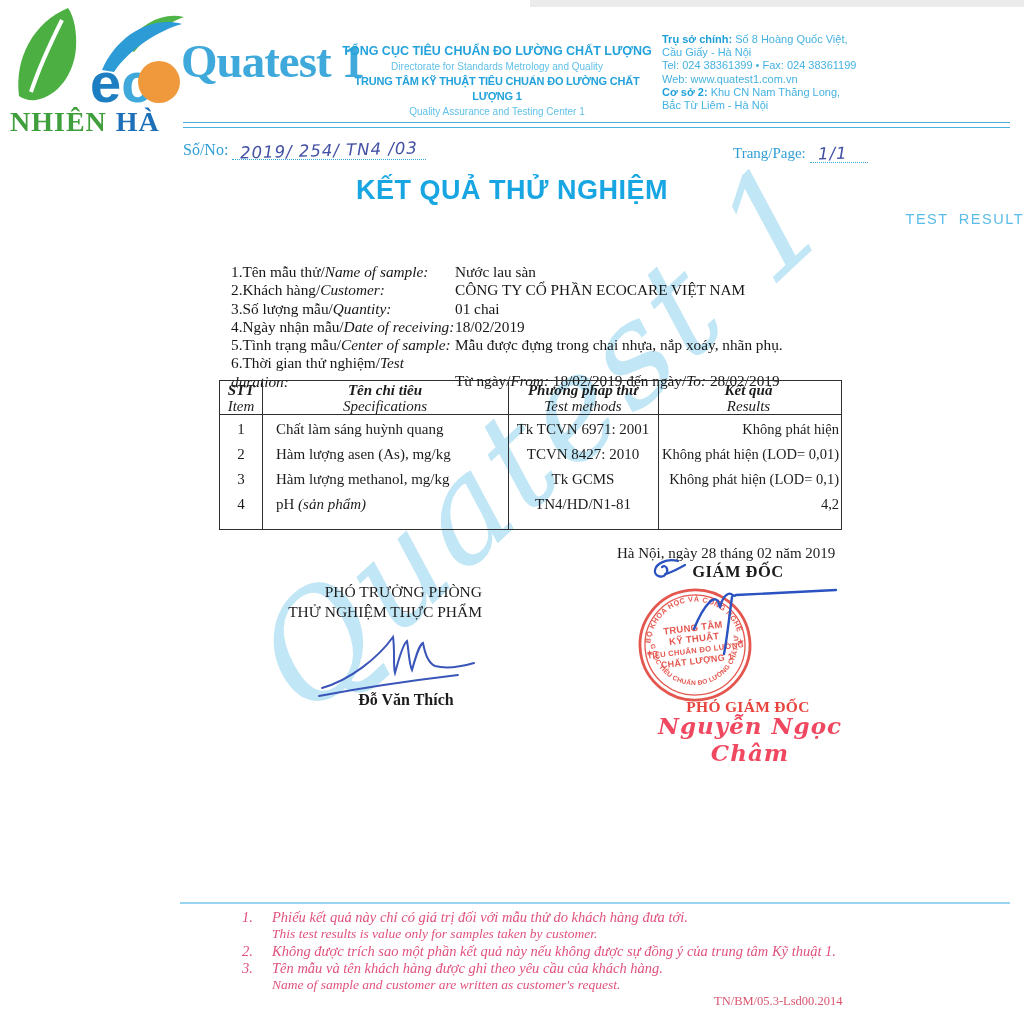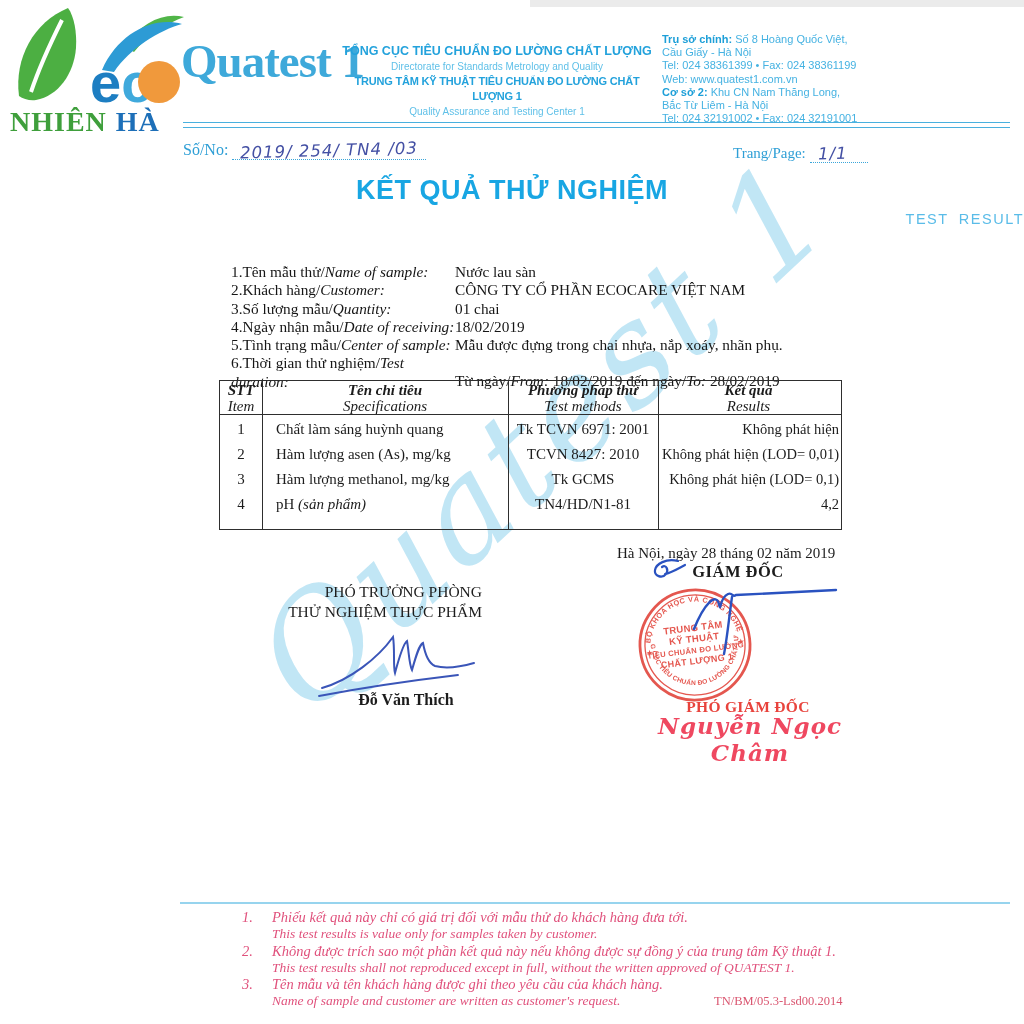--- a/index.html
+++ b/index.html
@@ -105,21 +105,20 @@
     <div class="org-en">Quality Assurance and Testing Center 1</div>
   </div>
 
   <div class="contact">
     <div><b>Trụ sở chính:</b><span> Số 8 Hoàng Quốc Việt,</span></div>
     <div>Cầu Giấy - Hà Nội</div>
     <div>Tel: 024 38361399 • Fax: 024 38361199</div>
     <div>Web: www.quatest1.com.vn</div>
     <div><b>Cơ sở 2:</b><span> Khu CN Nam Thăng Long,</span></div>
     <div>Bắc Từ Liêm - Hà Nội</div>
-    <div>Tel: 024 32191002 • Fax: 024 32191001</div>
   </div>
 
   <div class="hrule"></div>
 
   <div class="doc-no">
     <span>Số/No:</span>
     <span class="leader"><span class="hand">2019/ 254/ TN4 /03</span></span>
   </div>
   <div class="doc-page">
     <span>Trang/Page:</span>
@@ -227,20 +226,19 @@
   </svg>
 
   <div class="deputy-title">PHÓ GIÁM ĐỐC</div>
   <div class="deputy-name">Nguyễn Ngọc Châm</div>
 
   <div class="notes-rule"></div>
   <div class="notes">
     <div class="note-vi"><span class="note-no">1.</span><span>Phiếu kết quả này chỉ có giá trị đối với mẫu thử do khách hàng đưa tới.</span></div>
     <div class="note-en">This test results is value only for samples taken by customer.</div>
     <div class="note-vi"><span class="note-no">2.</span><span>Không được trích sao một phần kết quả này nếu không được sự đồng ý của trung tâm Kỹ thuật 1.</span></div>
-    <div class="note-en">This test results shall not reproduced except in full, without the written approved of QUATEST 1.</div>
     <div class="note-vi"><span class="note-no">3.</span><span>Tên mẫu và tên khách hàng được ghi theo yêu cầu của khách hàng.</span></div>
     <div class="note-en">Name of sample and customer are written as customer's request.</div>
   </div>
 
   <div class="form-code">TN/BM/05.3-Lsd00.2014</div>
 
 </div>
 
 </body></html>

